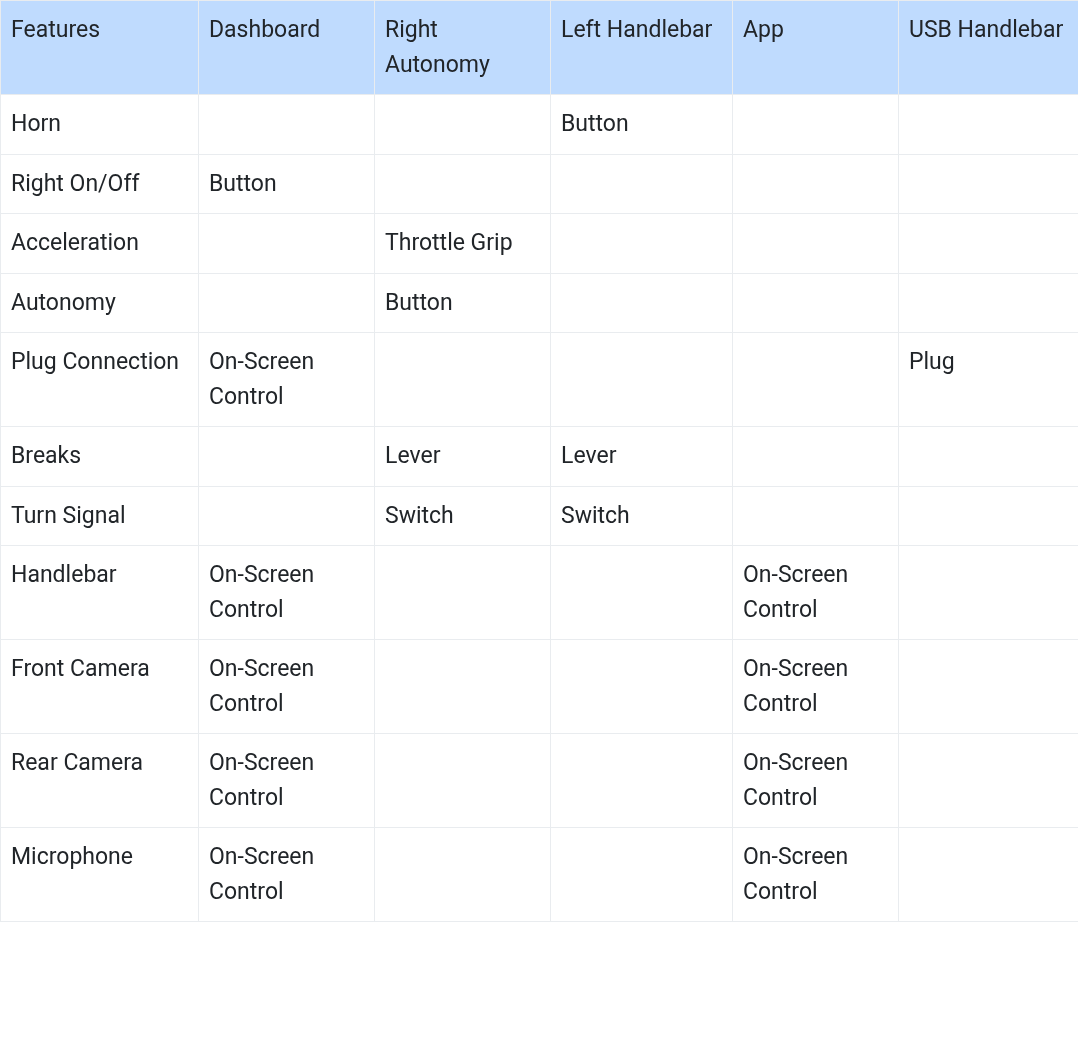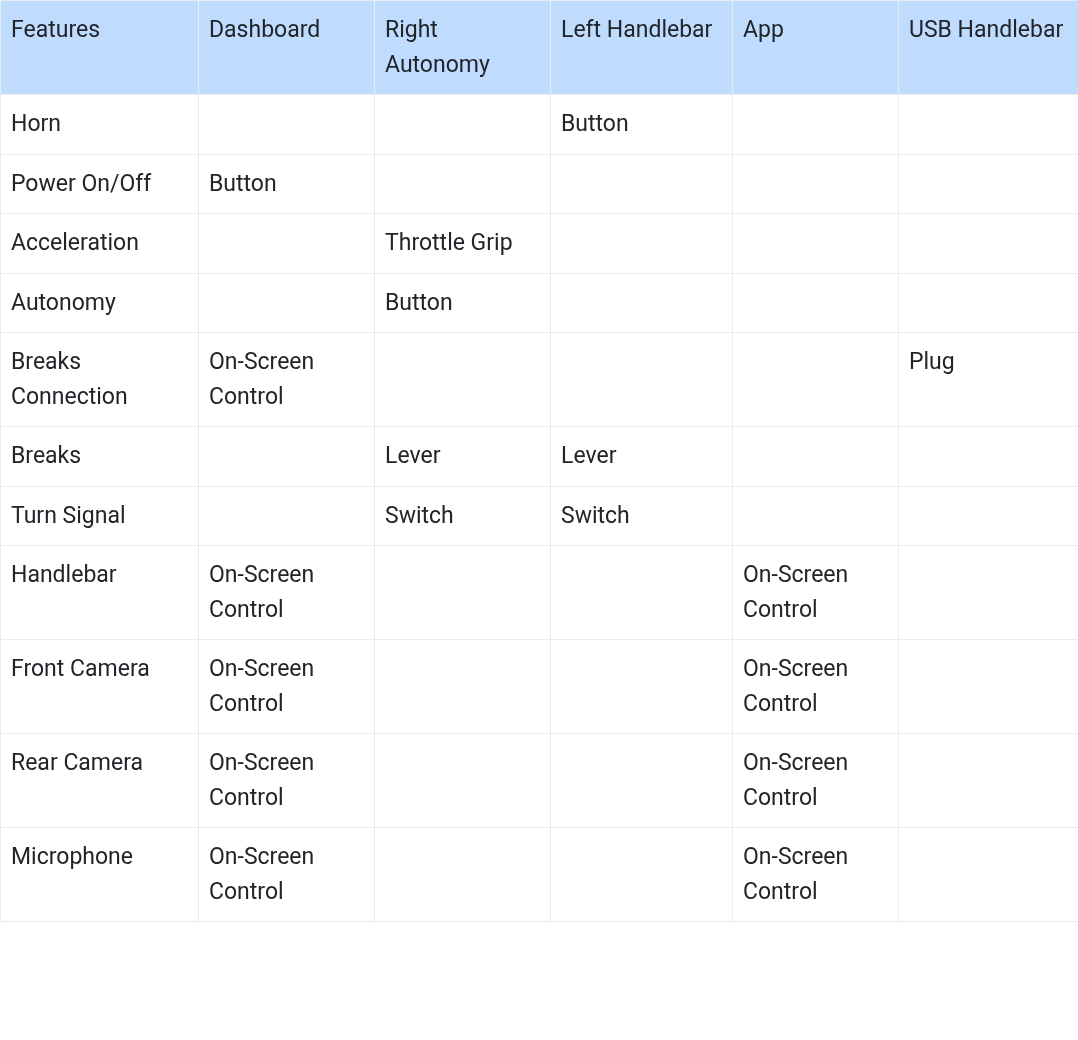--- a/index.html
+++ b/index.html
@@ -62,21 +62,21 @@
   <tbody>
     <tr>
       <td>Horn</td>
       <td></td>
       <td></td>
       <td>Button</td>
       <td></td>
       <td></td>
     </tr>
     <tr>
-      <td>Power On/Off</td>
+      <td>Right On/Off</td>
       <td>Button</td>
       <td></td>
       <td></td>
       <td></td>
       <td></td>
     </tr>
     <tr>
       <td>Acceleration</td>
       <td></td>
       <td>Throttle Grip</td>
@@ -86,21 +86,21 @@
     </tr>
     <tr>
       <td>Autonomy</td>
       <td></td>
       <td>Button</td>
       <td></td>
       <td></td>
       <td></td>
     </tr>
     <tr>
-      <td>Breaks Connection</td>
+      <td>Plug Connection</td>
       <td>On-Screen Control</td>
       <td></td>
       <td></td>
       <td></td>
       <td>Plug</td>
     </tr>
     <tr>
       <td>Breaks</td>
       <td></td>
       <td>Lever</td>

